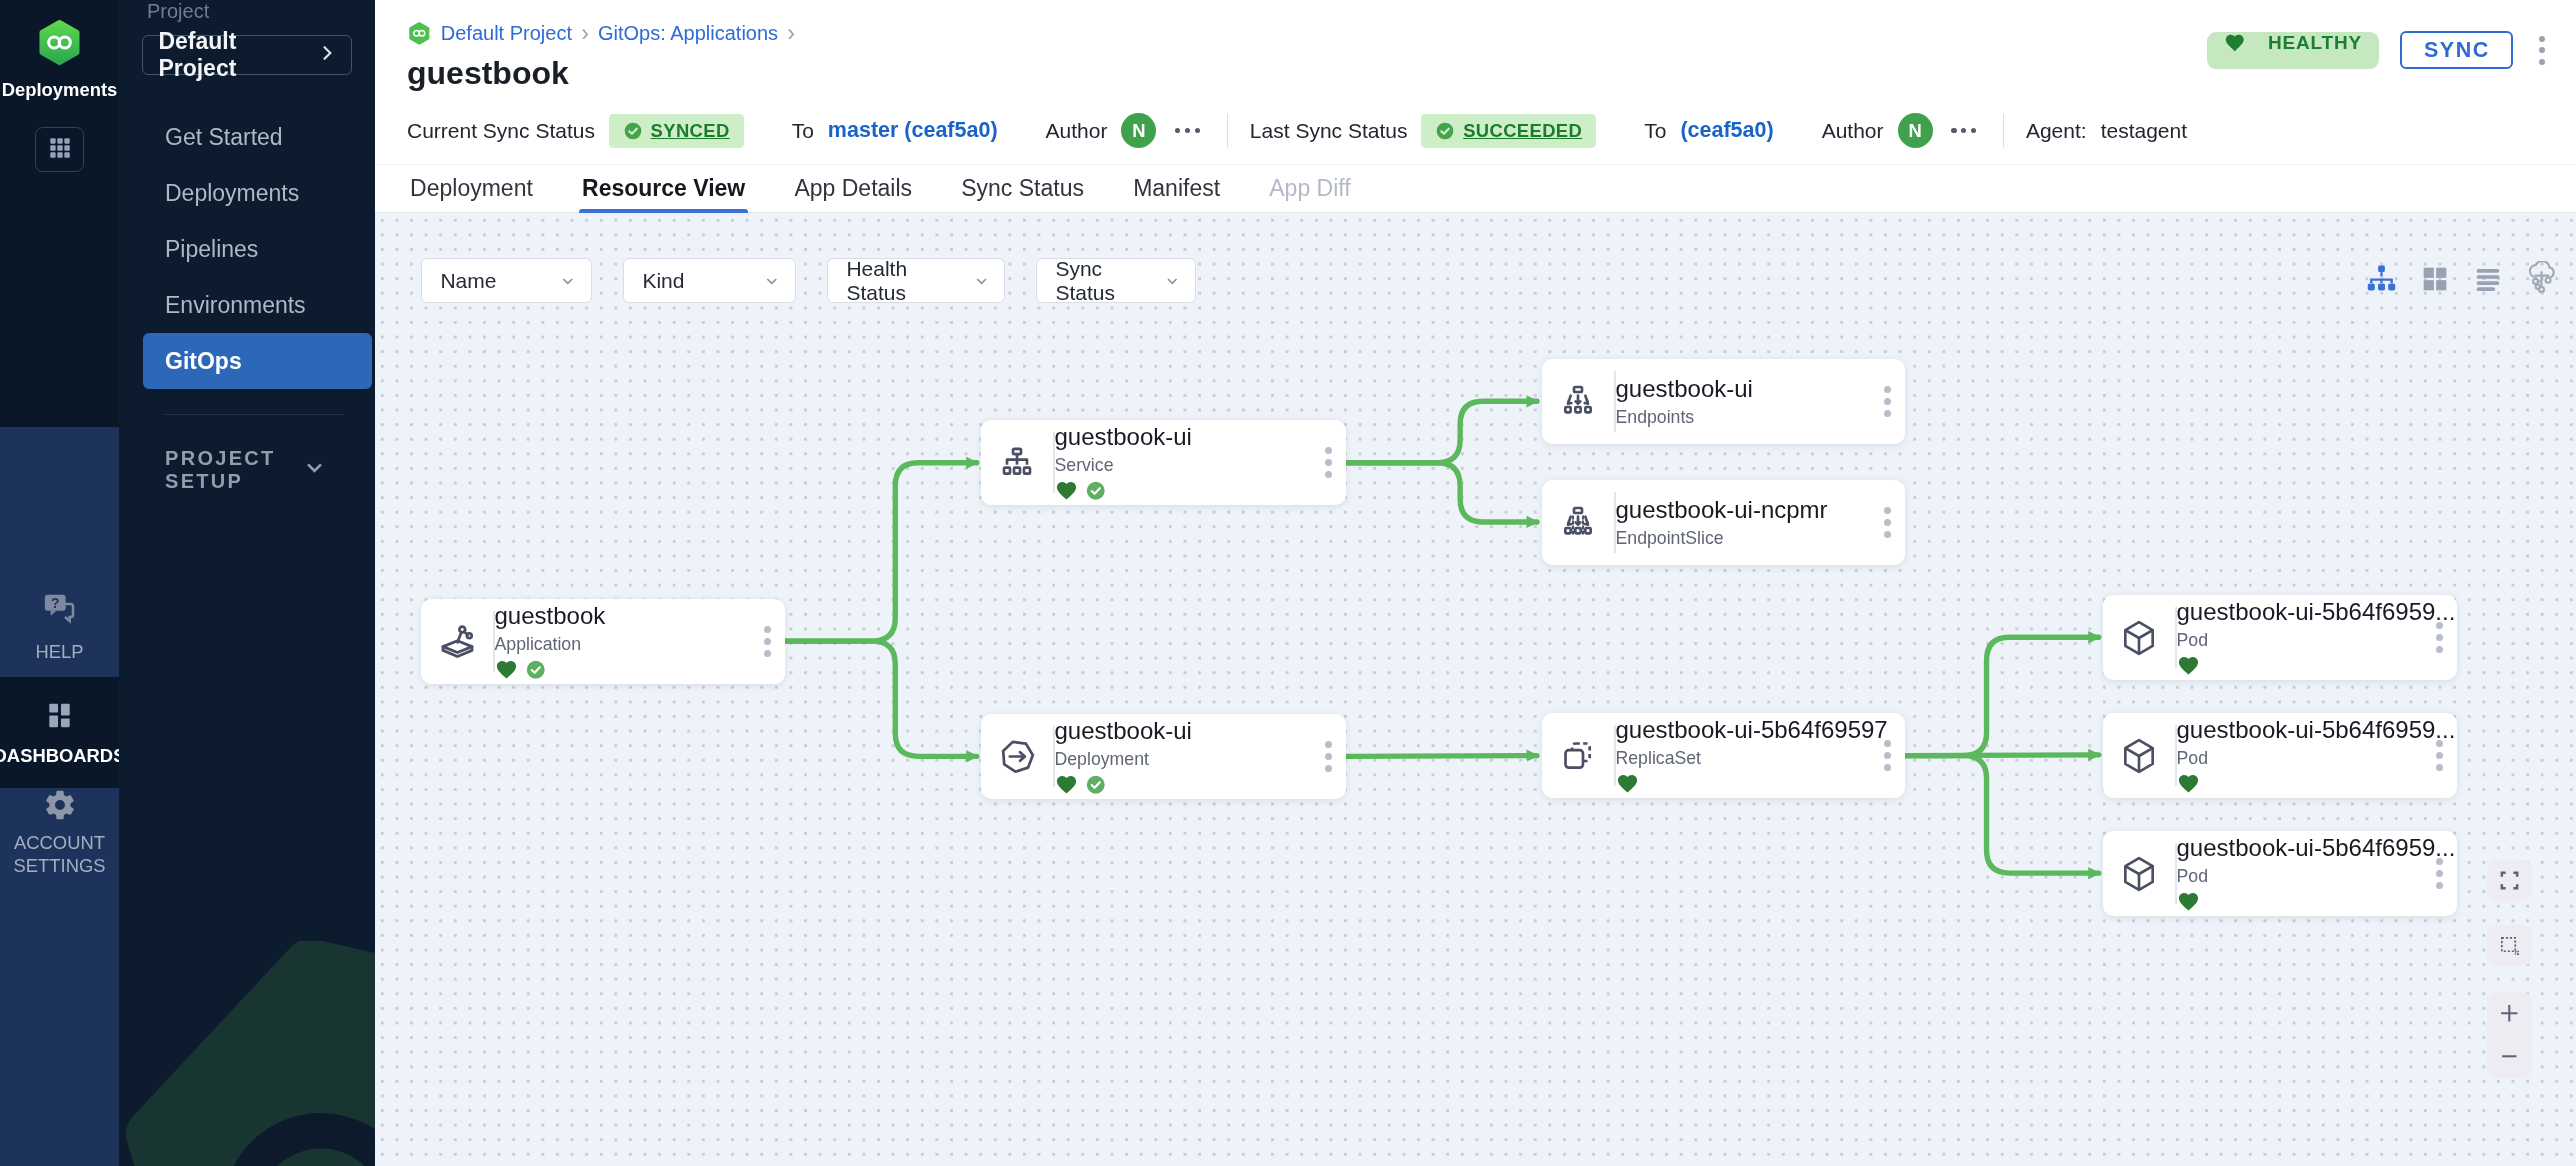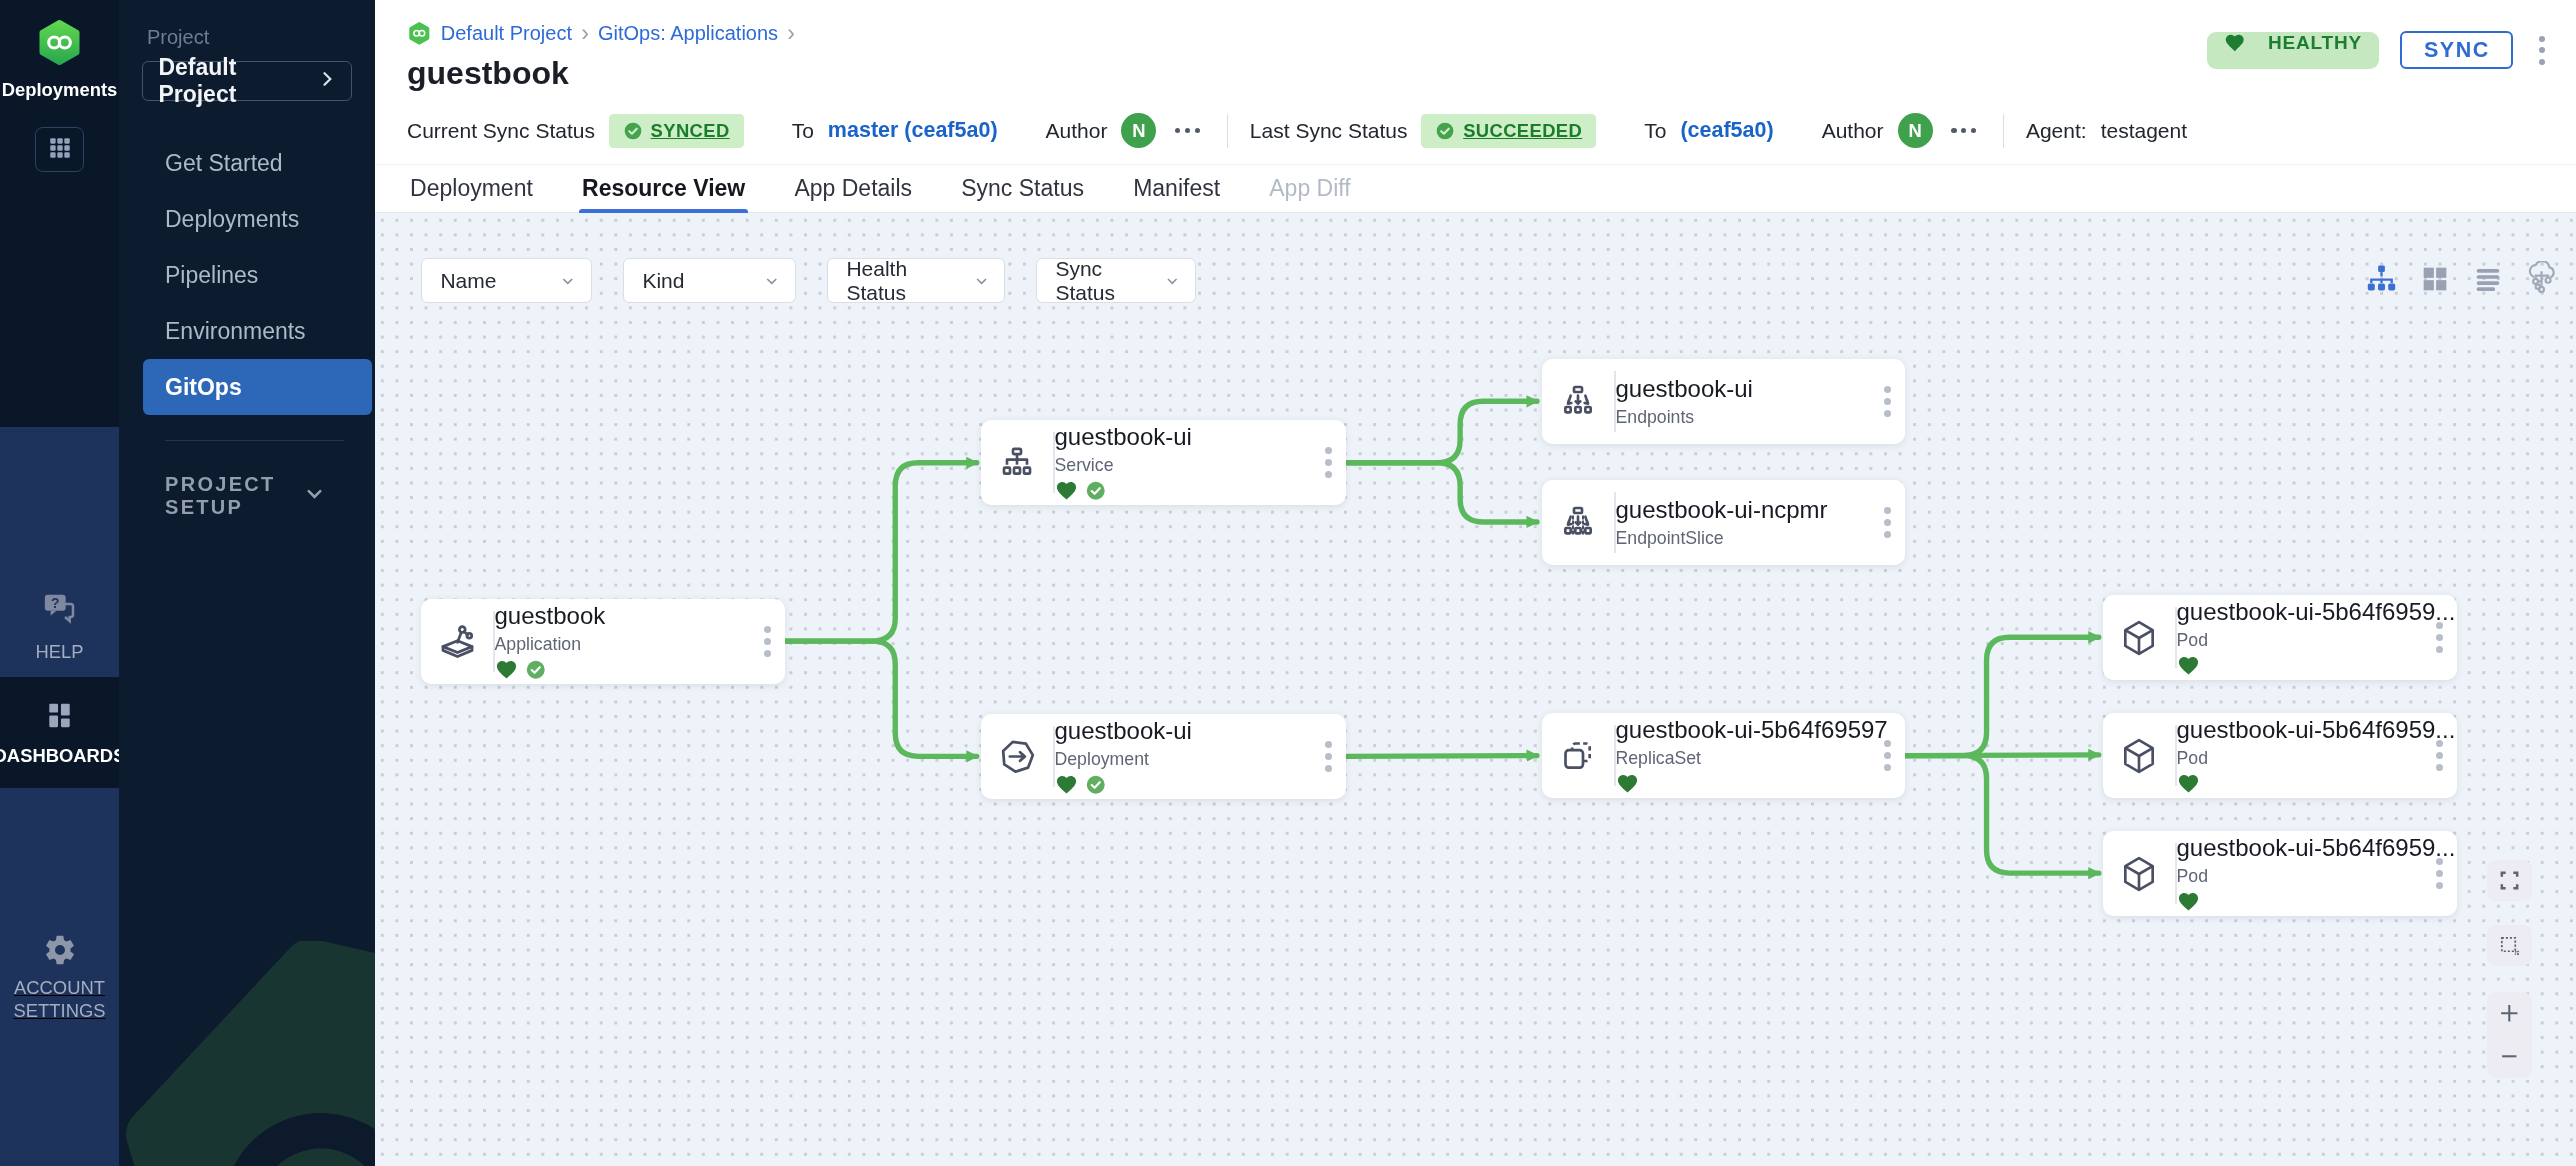--- a/index.html
+++ b/index.html
@@ -11,21 +11,21 @@
   .rail-sec { display:flex; flex-direction:column; align-items:center; }
   .rail-sec.blue { background:#1e335c; }
   .rail-sec.dark { background:#0a1729; }
   .rail-item { display:flex; flex-direction:column; align-items:center; gap:7.7px; cursor:pointer; }
   .rail-label { font-size:18.4px; font-weight:700; color:#ffffff; text-align:center; line-height:23px; }
   .rail-label.dim { color:#a4aec0; font-weight:400; }
   .grid-btn { width:49px; height:45px; border:1.5px solid #2e4265; border-radius:7.7px;
               display:flex; align-items:center; justify-content:center; }
 
   
-  .sidenav { width:256px; flex:0 0 256px; background:#0c1b2e; position:relative; overflow:hidden; padding-top:26px; }
+  .sidenav { width:256px; flex:0 0 256px; background:#0c1b2e; position:relative; overflow:hidden; }
   .pn-label { margin-left:28px; font-size:20px; color:#6f7d93; }
   .pn-select { margin:12.3px 23px 0 23px; height:40px; border:1.5px solid #44536a; border-radius:6.1px;
                display:flex; align-items:center; justify-content:space-between; padding:0 14px 0 15.4px;
                color:#f2f4f7; font-size:23px; font-weight:700; cursor:pointer; }
   .pmenu { margin:34px 3.1px 0 24px; }
   .pmenu-item { height:56px; display:flex; align-items:center; padding-left:22px; border-radius:6.1px;
                 color:#aeb9c8; font-size:23px; cursor:pointer; }
   .pmenu-item.active { background:#2d67b8; color:#ffffff;font-weight:bold; }
   .pn-divider { margin:24.6px 31px 0 46px; border-top:1.5px solid #263349; }
   .pn-footer { margin:32px 49px 0 46px; display:flex; align-items:center; justify-content:space-between;
@@ -149,21 +149,21 @@
         <svg width="35" height="35" viewBox="0 0 24 24" fill="#9aa6bb">
           <rect x="5" y="4" width="6" height="6" rx="0.8"></rect>
             <rect x="13" y="4" width="6" height="8" rx="0.8"></rect>
           <rect x="5" y="12" width="6" height="8" rx="0.8"></rect>
             <rect x="13" y="14" width="6" height="6" rx="0.8"></rect>
           </svg>
       </span>
       <span class="rail-label">DASHBOARDS</span>
     </div>
   </div>
-  <div class="rail-sec blue" style="flex:1; justify-content:center;text-decoration:underline;">
+  <div class="rail-sec blue" style="flex:1; justify-content:flex-start;">
     <div class="rail-item" style="gap:6.1px;">
       <span>
         <svg width="34" height="34" viewBox="0 0 24 24" fill="#8d97a9">
           <path d="M19.4,13c0.04-0.32,0.06-0.66,0.06-1s-0.02-0.68-0.07-1l2.11-1.65c0.19-0.15,0.24-0.42,0.12-0.64l-2-3.46 c-0.12-0.22-0.39-0.3-0.61-0.22l-2.49,1c-0.52-0.4-1.08-0.73-1.69-0.98l-0.38-2.65C14.46,2.18,14.25,2,14,2h-4 C9.75,2,9.54,2.18,9.51,2.42L9.13,5.07C8.52,5.32,7.96,5.66,7.44,6.05l-2.49-1C4.73,4.96,4.46,5.05,4.34,5.27l-2,3.46 C2.21,8.95,2.27,9.22,2.46,9.37L4.57,11c-0.05,0.32-0.07,0.66-0.07,1s0.02,0.68,0.07,1l-2.11,1.65c-0.19,0.15-0.24,0.42-0.12,0.64 l2,3.46c0.12,0.22,0.39,0.3,0.61,0.22l2.49-1c0.52,0.4,1.08,0.73,1.69,0.98l0.38,2.65C9.54,21.82,9.75,22,10,22h4 c0.25,0,0.46-0.18,0.49-0.42l0.38-2.65c0.61-0.25,1.17-0.59,1.69-0.98l2.49,1c0.22,0.08,0.49,0,0.61-0.22l2-3.46 c0.12-0.22,0.07-0.49-0.12-0.64L19.4,13z M12,15.5c-1.93,0-3.5-1.57-3.5-3.5s1.57-3.5,3.5-3.5s3.5,1.57,3.5,3.5S13.93,15.5,12,15.5z"></path>
           </svg>
       </span>
       <span class="rail-label dim" style="max-width:92px;">ACCOUNT SETTINGS</span>
     </div>
   </div>
 </nav>

